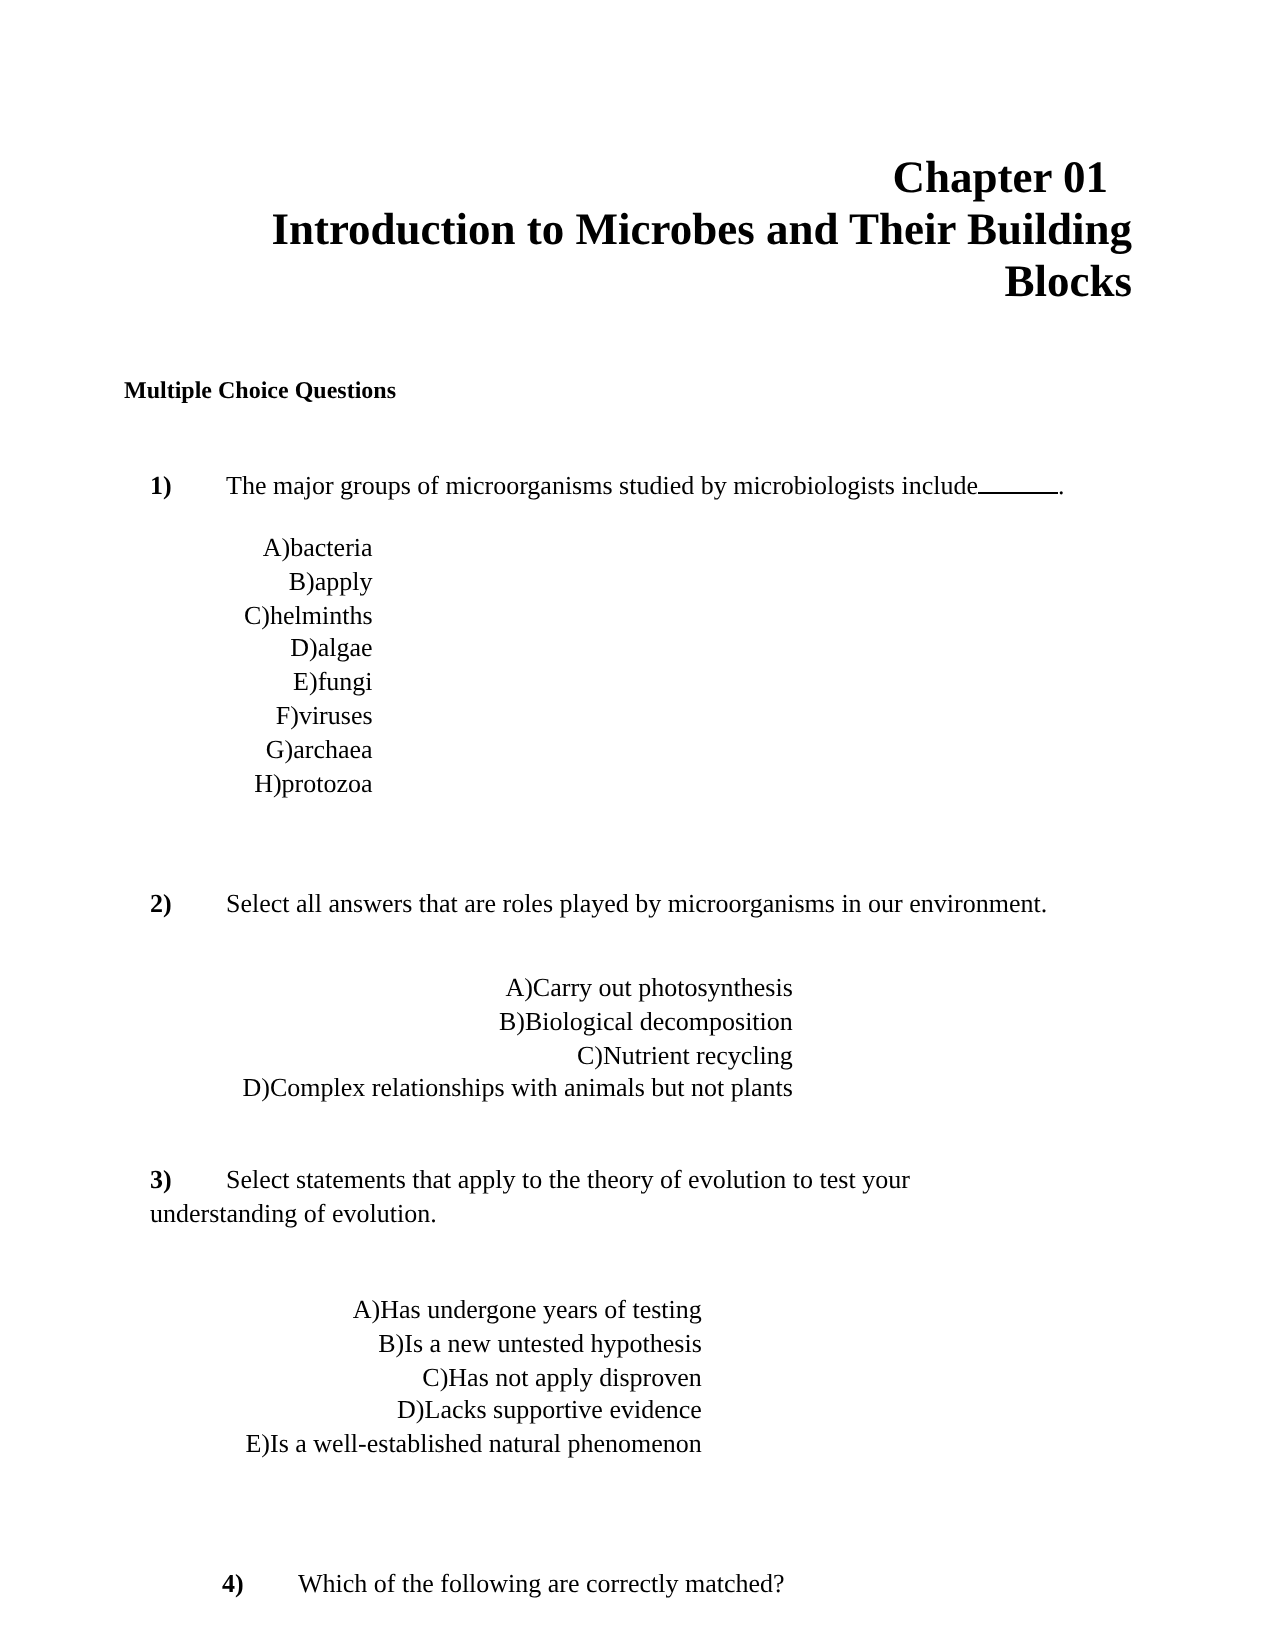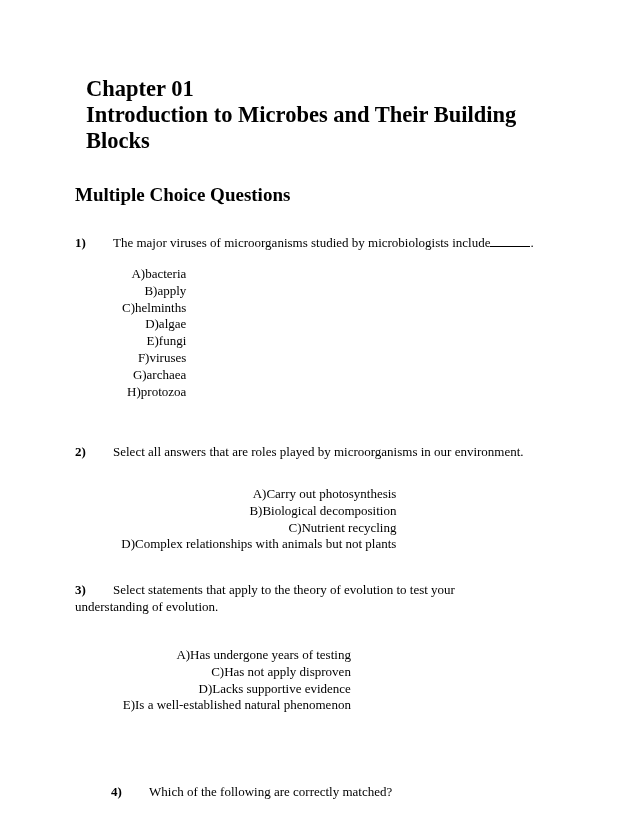--- a/index.html
+++ b/index.html
@@ -20,32 +20,33 @@
       left: 0; top: 0;
       width: 637px;
       height: 825px;
       background: #ffffff;
     }
     .title-block {
       position: absolute;
       right: 71px;
       top: 76px;
       width: 480px;
+      text-align: right;
       font-weight: bold;
       font-size: 22.5px;
       line-height: 26px;
     }
     .title-line { display: block; white-space: nowrap; }
     .title-line.chapter { padding-right: 12px; }
     .section-heading {
       position: absolute;
-      left: 75px;
+      left: 62px;
       top: 187px;
       font-weight: bold;
-      font-size: 19px;
+      font-size: 12px;
       line-height: 16px;
     }
     .question {
       position: absolute;
       left: 75px;
       width: 460px;
       font-size: 13px;
       line-height: 17px;
     }
     .q-num {
@@ -77,21 +78,21 @@
 
   <div class="title-block">
     <span class="title-line chapter">Chapter 01</span>
     <span class="title-line">Introduction to Microbes and Their Building</span>
     <span class="title-line">Blocks</span>
   </div>
 
   <div class="section-heading">Multiple Choice Questions</div>
 
   <div class="question" style="top:234px;">
-    <span class="q-num">1)</span><span class="q-text">The major viruses of microorganisms studied by microbiologists include</span><span class="blank"></span><span>.</span>
+    <span class="q-num">1)</span><span class="q-text">The major groups of microorganisms studied by microbiologists include</span><span class="blank"></span><span>.</span>
   </div>
   <div class="options" style="top:266px;">
     <div class="option"><span class="opt-letter">A)</span><span>bacteria</span></div>
     <div class="option"><span class="opt-letter">B)</span><span>apply</span></div>
     <div class="option"><span class="opt-letter">C)</span><span>helminths</span></div>
     <div class="option"><span class="opt-letter">D)</span><span>algae</span></div>
     <div class="option"><span class="opt-letter">E)</span><span>fungi</span></div>
     <div class="option"><span class="opt-letter">F)</span><span>viruses</span></div>
     <div class="option"><span class="opt-letter">G)</span><span>archaea</span></div>
     <div class="option"><span class="opt-letter">H)</span><span>protozoa</span></div>
@@ -105,20 +106,21 @@
     <div class="option"><span class="opt-letter">B)</span><span>Biological decomposition</span></div>
     <div class="option"><span class="opt-letter">C)</span><span>Nutrient recycling</span></div>
     <div class="option"><span class="opt-letter">D)</span><span>Complex relationships with animals but not plants</span></div>
   </div>
 
   <div class="question" style="top:581px; width:450px;">
     <span class="q-num">3)</span><span class="q-text">Select statements that apply to the theory of evolution to test your understanding of evolution.</span>
   </div>
   <div class="options" style="top:647px;">
     <div class="option"><span class="opt-letter">A)</span><span>Has undergone years of testing</span></div>
+    <div class="option"><span class="opt-letter">B)</span><span>Is a new untested hypothesis</span></div>
     <div class="option"><span class="opt-letter">C)</span><span>Has not apply disproven</span></div>
     <div class="option"><span class="opt-letter">D)</span><span>Lacks supportive evidence</span></div>
     <div class="option"><span class="opt-letter">E)</span><span>Is a well-established natural phenomenon</span></div>
   </div>
 
   <div class="question" style="top:783px;margin-left:36px;">
     <span class="q-num">4)</span><span class="q-text">Which of the following are correctly matched?</span>
   </div>
 
 </div>

